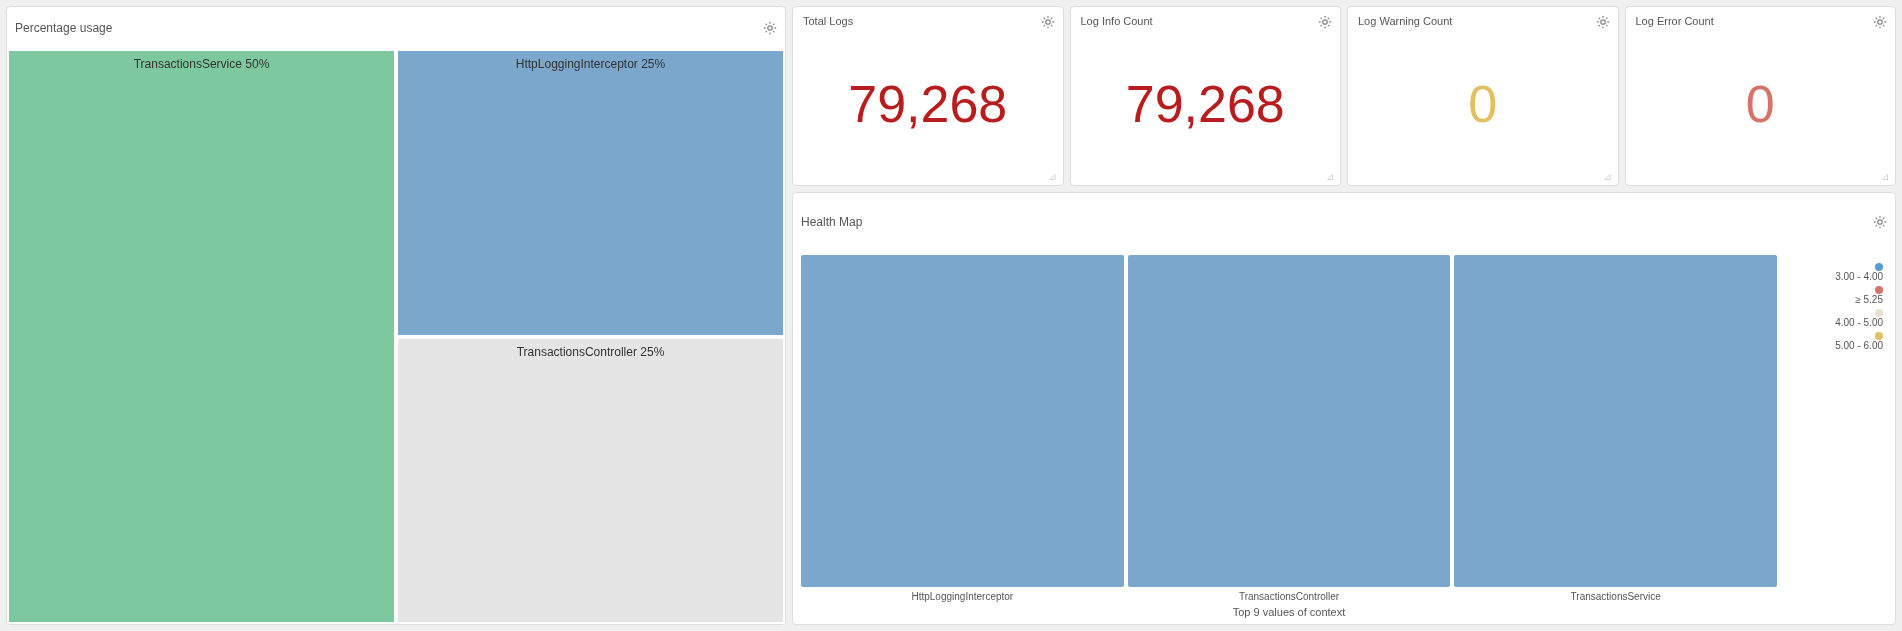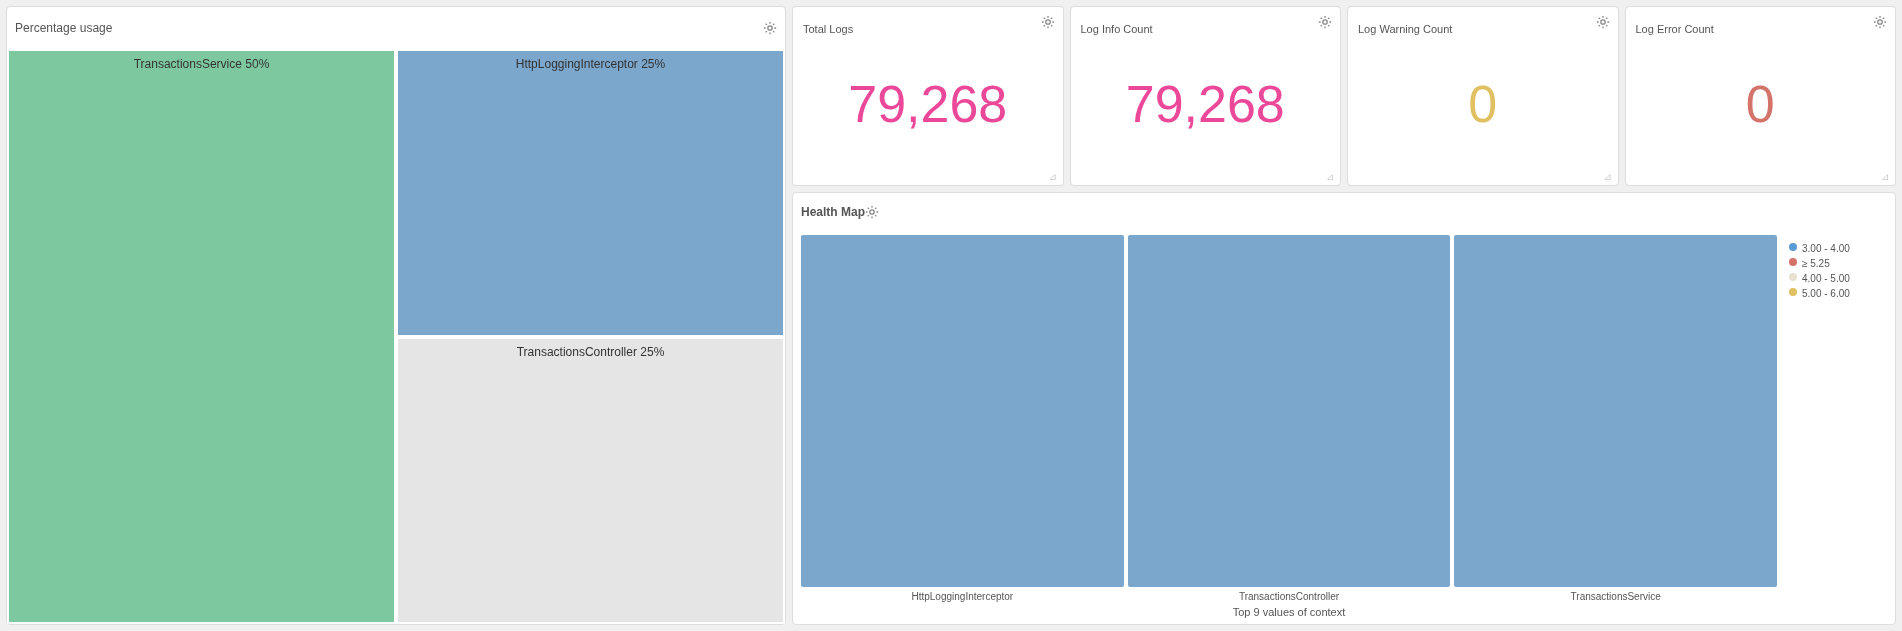--- a/index.html
+++ b/index.html
@@ -83,39 +83,39 @@
       display: flex;
       gap: 6px;
       flex-shrink: 0;
       height: 180px;
     }
     .stat-card {
       flex: 1;
       background: #fff;
       border: 1px solid #ddd;
       border-radius: 4px;
-      padding: 16px 10px;
+      padding: 8px 10px;
       display: flex;
       flex-direction: column;
       position: relative;
     }
     .stat-title {
       font-size: 11px;
       color: #555;
       margin-bottom: 4px;
     }
     .stat-value {
       flex: 1;
       display: flex;
       align-items: center;
       justify-content: center;
       font-size: 52px;
       font-weight: 300;
     }
-    .stat-value.blue { color: #ec4899; }
+    .stat-value.blue { color: #b91c1c; }
     .stat-value.yellow { color: #e0c060; }
     .stat-value.red { color: #d4736a; }
     .stat-gear {
       position: absolute;
       top: 8px;
       right: 8px;
     }
     .resize-handle {
       position: absolute;
       bottom: 4px;
@@ -130,27 +130,27 @@
     .health-map-panel {
       flex: 1;
       background: #fff;
       border: 1px solid #ddd;
       border-radius: 4px;
       display: flex;
       flex-direction: column;
       overflow: hidden;
     }
     .health-map-header {
-      padding: 12px 8px;
+      padding: 22px 8px;
       font-size: 12px;
       color: #555;
       display: flex;
+      justify-content: space-between;
       align-items: center;
       flex-shrink: 0;
-      font-weight: bold;
     }
     .health-map-content {
       flex: 1;
       display: flex;
       overflow: hidden;
       padding: 4px 4px 4px 8px;
       gap: 4px;
     }
     .health-map-chart {
       flex: 1;
@@ -192,22 +192,22 @@
       flex: 0 0 110px;
       padding: 8px;
       font-size: 10px;
       color: #555;
       display: flex;
       flex-direction: column;
       gap: 4px;
     }
     .legend-item {
       display: flex;
-      align-items: flex-start;
-      gap: 5px;
+      align-items: flex-end;
+      flex-direction: column;
     }
     .legend-dot {
       width: 8px;
       height: 8px;
       border-radius: 50%;
       flex-shrink: 0;
     }
     .dot-blue { background: #5b9bd5; }
     .dot-red { background: #d4736a; }
     .dot-light { background: #e8e0d0; }

